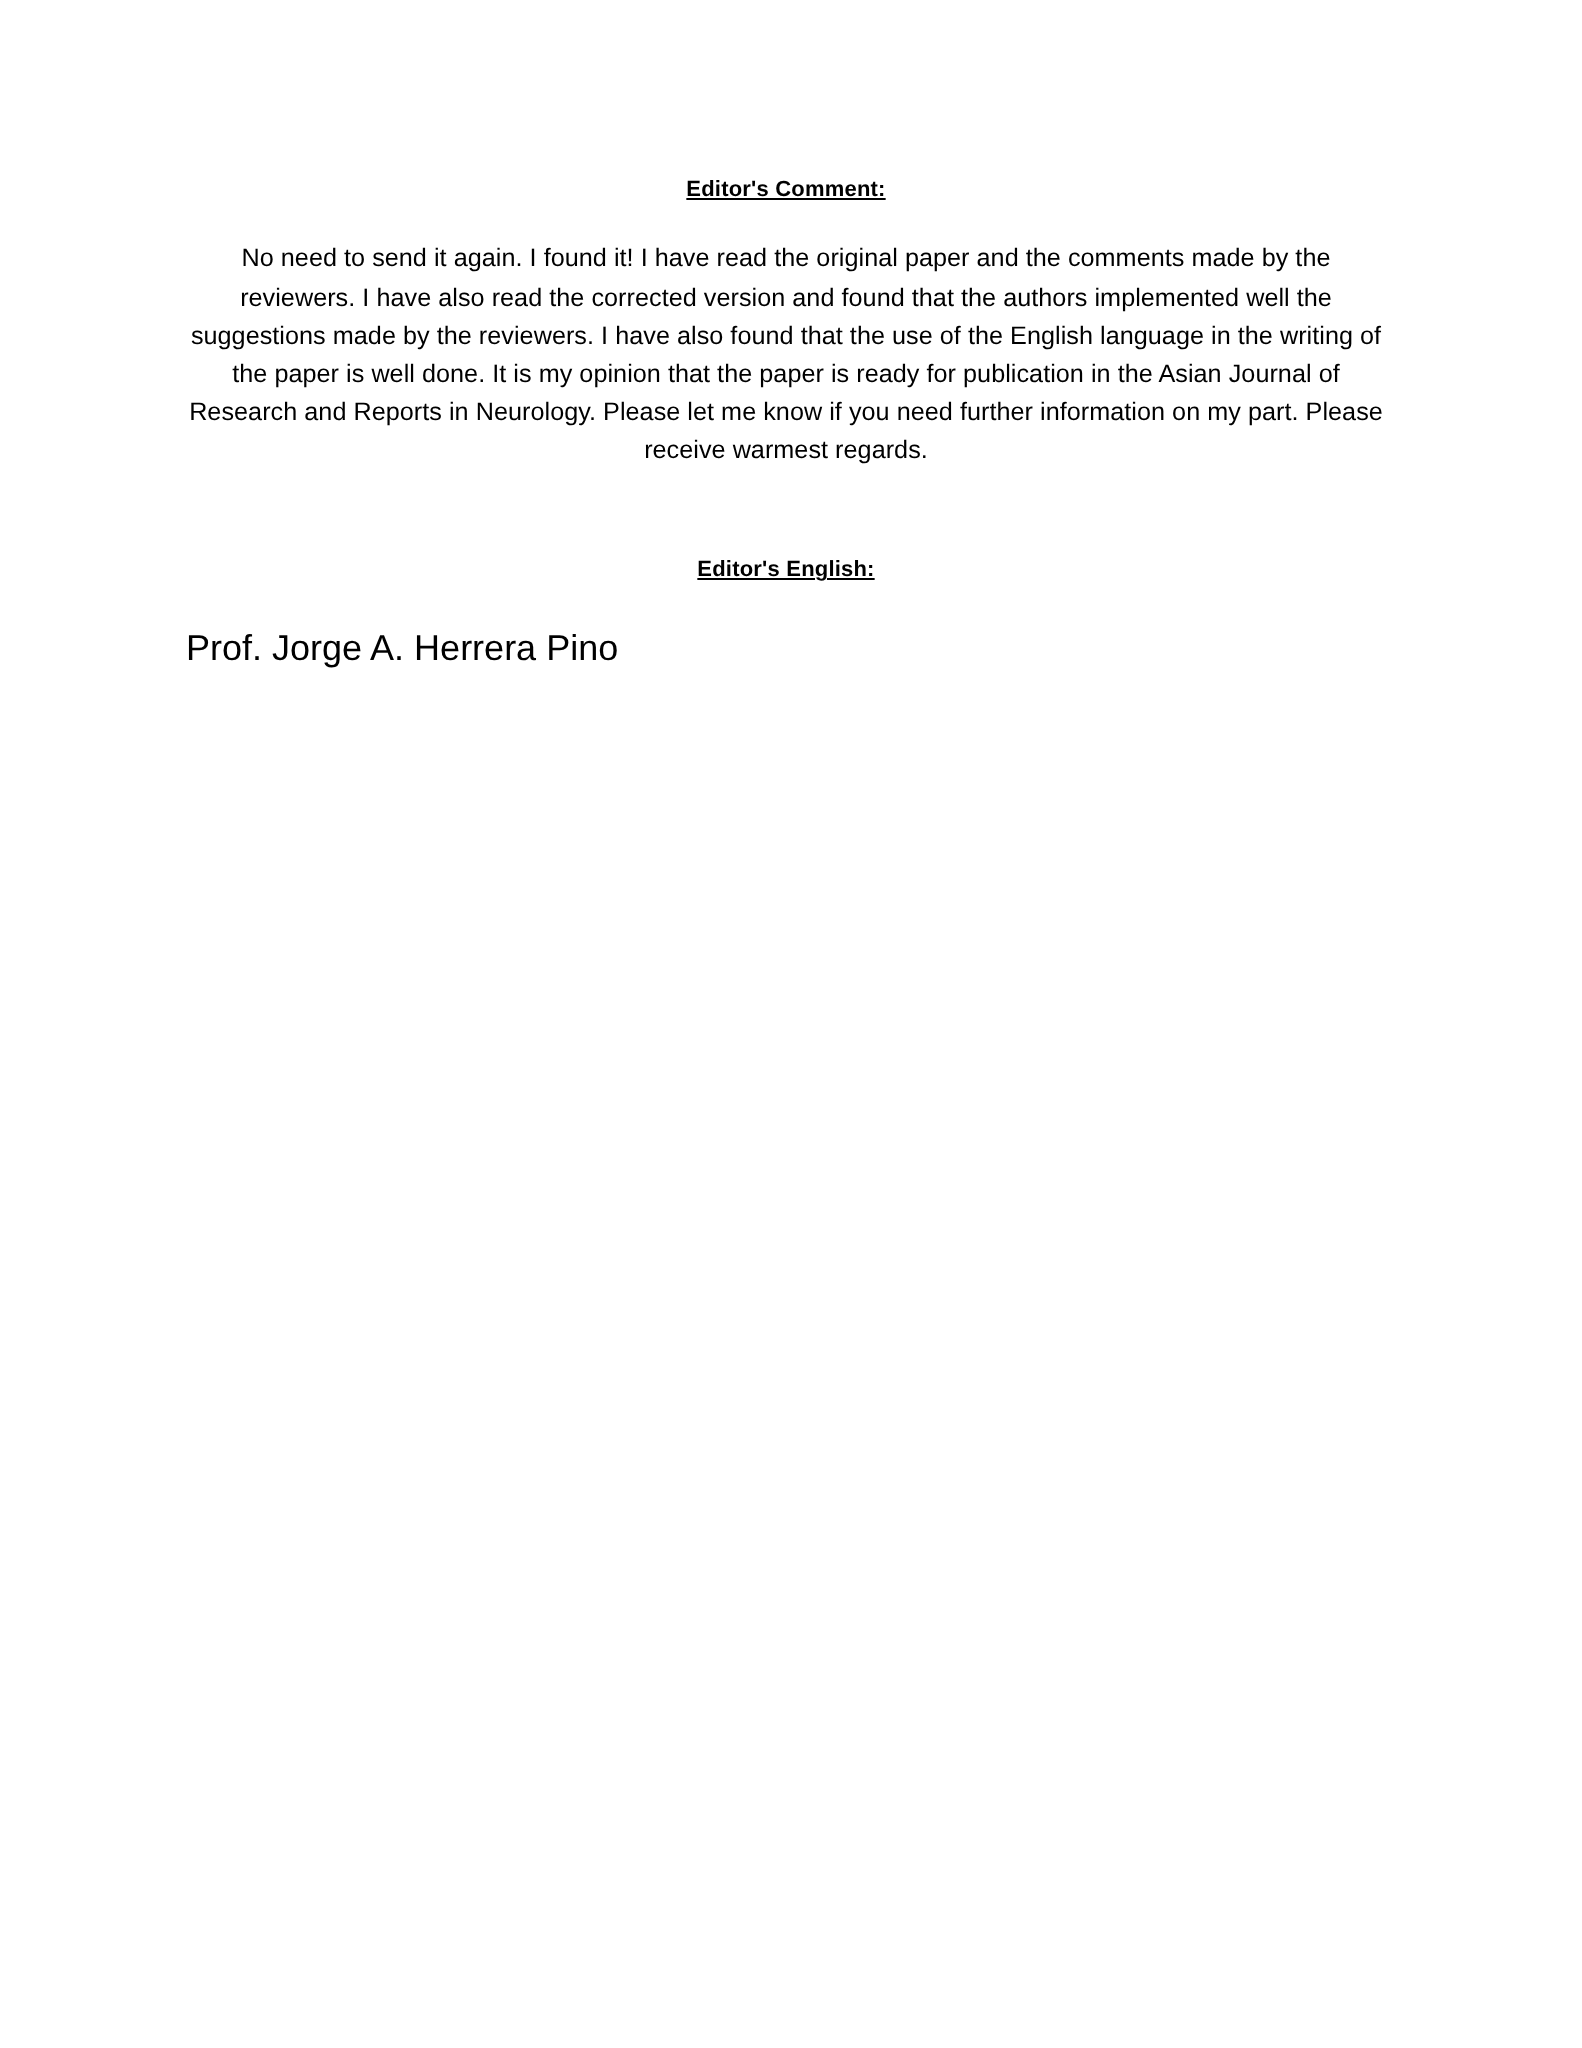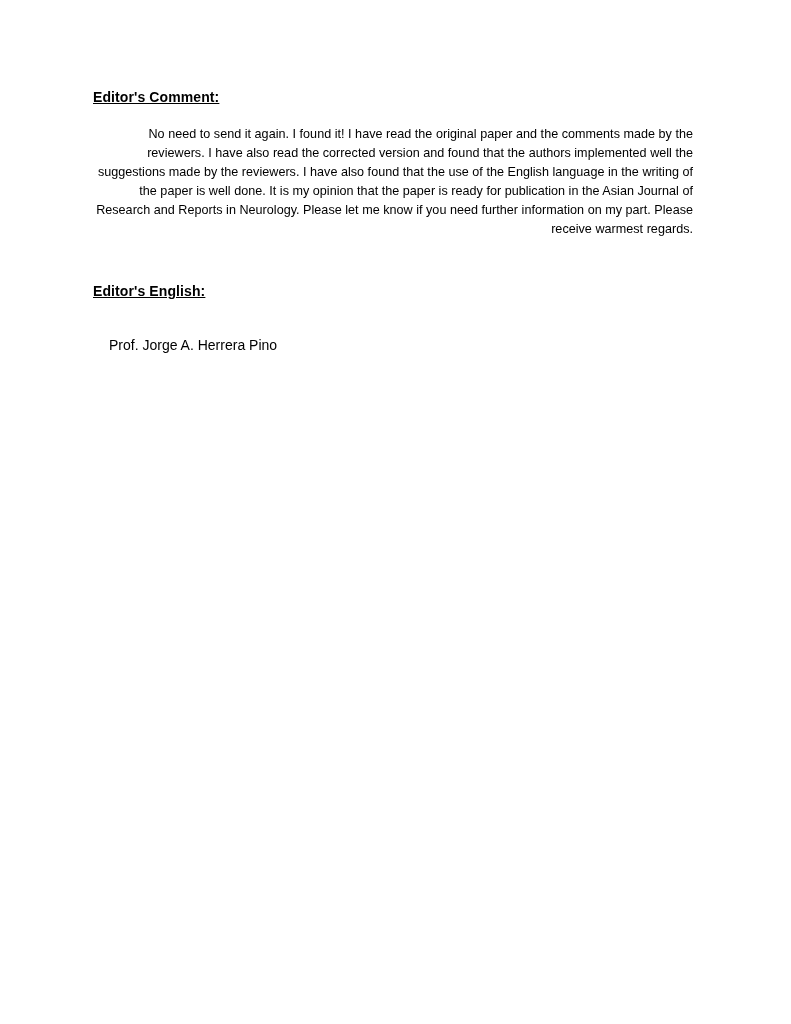--- a/index.html
+++ b/index.html
@@ -20,44 +20,45 @@
     overflow: hidden;
     box-sizing: border-box;
   }
   .content {
     position: absolute;
     left: 93px;
     top: 88px;
     width: 600px;
   }
   .section-heading {
-    font-size: 14px;
+    font-size: 11px;
     font-weight: bold;
     text-decoration: underline;
     letter-spacing: 0.1px;
     margin: 0;
     line-height: 1.4;
+    text-align: center;
   }
   .body-paragraph {
     font-size: 12.6px;
     line-height: 1.52;
     margin: 0;
-    text-align: right;
+    text-align: center;
     letter-spacing: 0.02px;
   }
   .gap-after-heading {
     height: 17px;
   }
   .gap-between-sections {
     height: 43px;
   }
   .details-line {
-    font-size: 14px;
+    font-size: 18px;
     line-height: 1.46;
-    margin: 16px;
+    margin: 0;
   }
 </style>
 </head>
 <body>
 
 <div class="page">
   <div class="content">
 
     <h2 class="section-heading">Editor's Comment:</h2>
 

